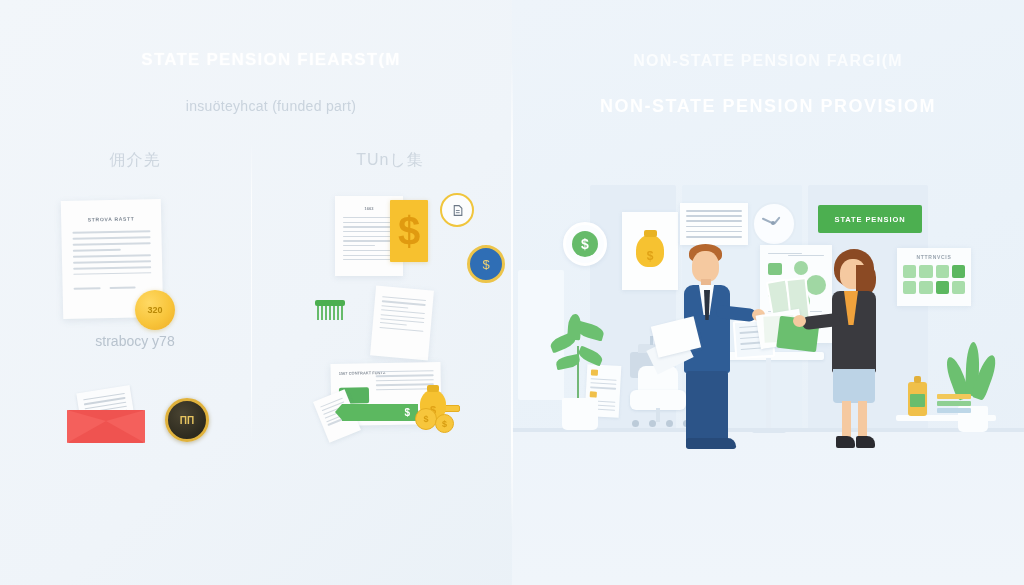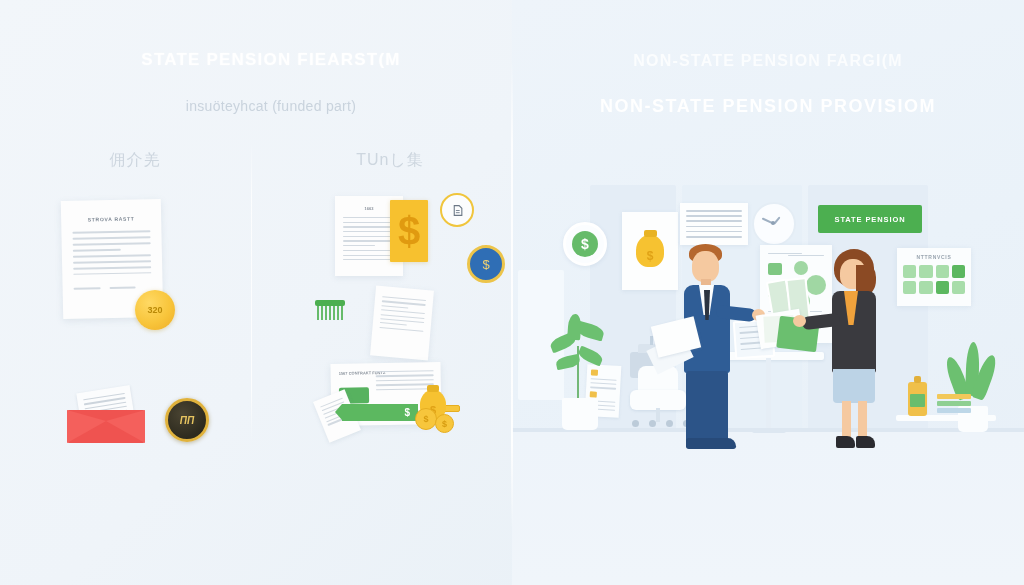--- a/index.html
+++ b/index.html
@@ -124,21 +124,21 @@
     border-left: 39px solid #f4605c; border-right: 39px solid #f4605c;
     border-bottom: 22px solid transparent; border-top: 11px solid transparent;
   }
   #medal-dark {
     position: absolute; left: 150px; top: 398px; width: 38px; height: 38px;
     border-radius: 50%;
     background: radial-gradient(circle at 38% 34%, #4a4432 0%, #2d2a1e 70%);
     border: 3px solid #e0b23c;
     box-shadow: 0 1px 4px rgba(120,95,20,.4);
     display: flex; align-items: center; justify-content: center;
-    color: #e8c560; font-size: 10px; font-weight: 700; font-style: italic;
+    color: #e8c560; font-size: 10px; font-weight: 700;
   }
 
   
   #doc-paper-a {
     position: absolute; left: 320px; top: 196px;
     width: 68px; height: 80px; background: #fdfdfd;
     box-shadow: 0 2px 6px rgba(120,140,160,.14);
   }
   #doc-paper-a .dt { font-size: 4px; font-weight: 700; color: #8a929c; text-align: center; margin-top: 10px; }
   #doc-paper-a .lines { margin: 6px 8px 0 8px; }
@@ -580,20 +580,21 @@
         <div class="ln"></div>
           <div class="ln"></div>
       </div>
       <div class="foot">
         <div class="ln"></div>
           <div class="ln"></div>
       </div>
     </div>
     <div class="seal-gold" id="seal-certificate">320</div>
 
+    <div class="caption" id="caption-left">strabocy y78</div>
 
     <div id="envelope">
       <div class="letter">
         <div class="ln"></div>
           <div class="ln"></div>
           <div class="ln"></div>
         <div class="ln"></div>
           <div class="ln"></div>
       </div>
       <div class="body"></div>

